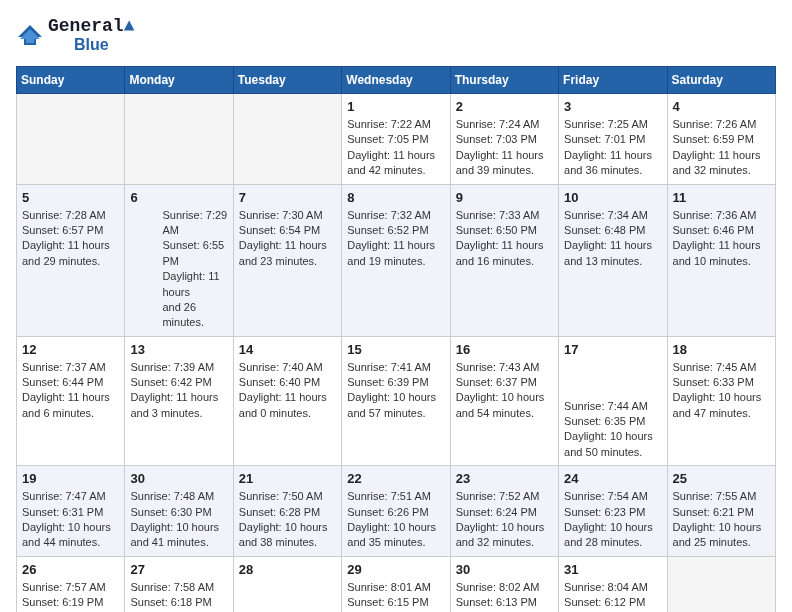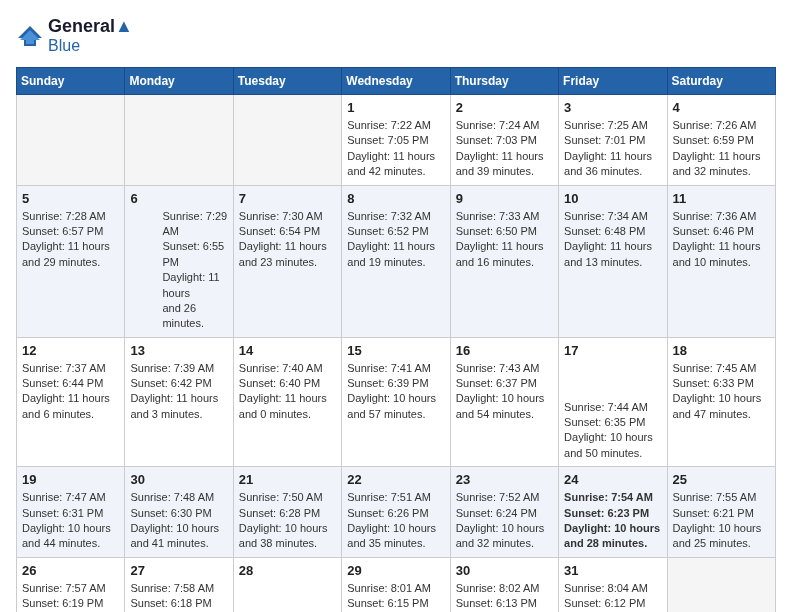--- a/index.html
+++ b/index.html
@@ -83,22 +83,22 @@
 </head>
 <body>
 
 <div class="header">
   <div class="logo">
     <svg class="logo-icon" viewBox="0 0 28 24" xmlns="http://www.w3.org/2000/svg">
       <polygon points="14,2 26,14 20,14 20,22 8,22 8,14 2,14" fill="#2563a8"></polygon>
       <polygon points="14,6 24,16 18,16 18,20 10,20 10,16 4,16" fill="#4a90d9"></polygon>
     </svg>
     <div>
-      <div style="font-size:18px;font-weight:bold;color:#1a1a2e;">General<span style="color:#2563a8;">▲</span></div>
-      <div style="font-size:16px;font-weight:normal;color:#2563a8;">Blue</div>
+      <div style="font-size:18px;font-weight:bold;color:#1a1a2e;font-family:Liberation Mono, monospace;">General<span style="color:#2563a8;">▲</span></div>
+      <div style="font-size:16px;font-weight:bold;color:#2563a8;text-align:center;">Blue</div>
     </div>
   </div>
   <div class="title-block">
     <div class="month-title"></div>
     <div class="location"></div>
   </div>
 </div>
 
 <table>
   <thead>
@@ -279,21 +279,21 @@
         </td>
         <td>
           <span class="day-number">23</span>
           <div class="cell-content" style="white-space: pre-line;">Sunrise: 7:52 AM
 Sunset: 6:24 PM
 Daylight: 10 hours
 and 32 minutes.</div>
         </td>
         <td>
           <span class="day-number">24</span>
-          <div class="cell-content" style="white-space: pre-line; font-weight: bold;">Sunrise: 7:54 AM
+          <div class="cell-content" style="white-space: pre-line;">Sunrise: 7:54 AM
 Sunset: 6:23 PM
 Daylight: 10 hours
 and 28 minutes.</div>
         </td>
         <td>
           <span class="day-number">25</span>
           <div class="cell-content" style="white-space: pre-line;">Sunrise: 7:55 AM
 Sunset: 6:21 PM
 Daylight: 10 hours
 and 25 minutes.</div>

